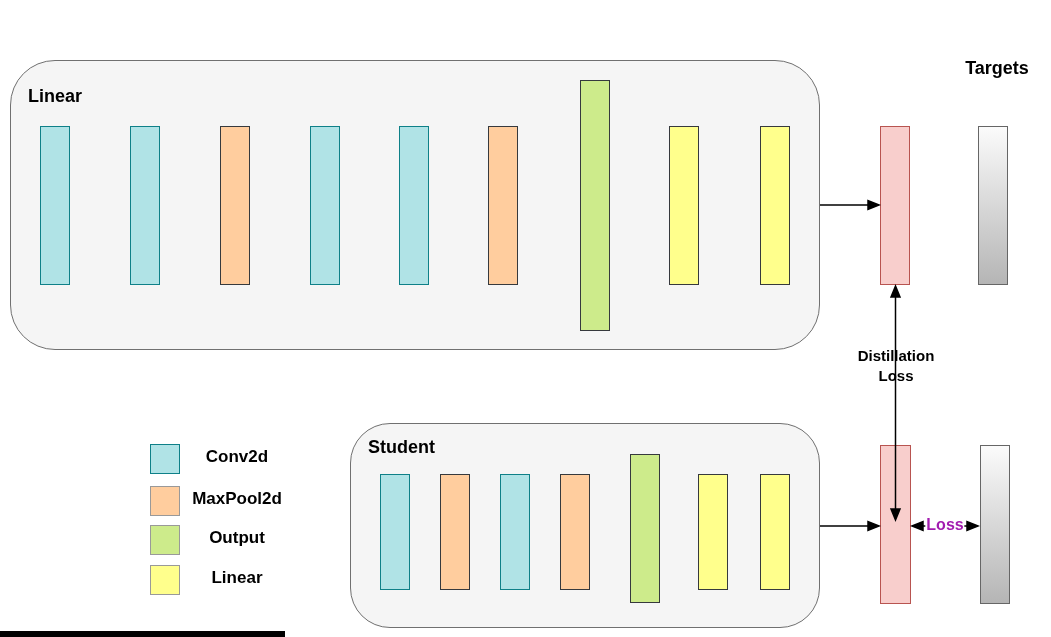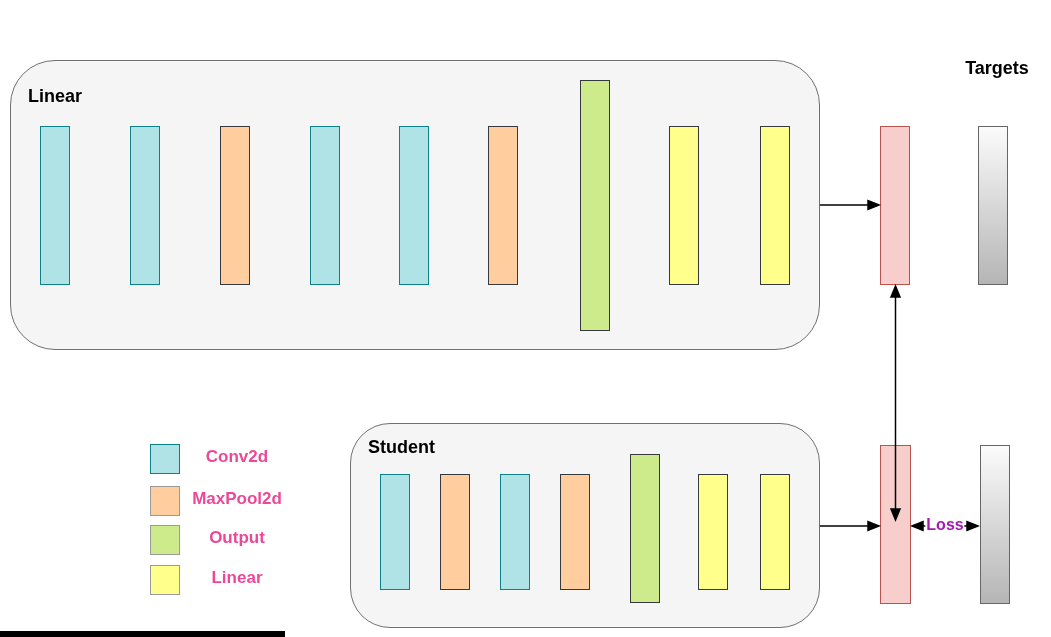--- a/index.html
+++ b/index.html
@@ -59,21 +59,21 @@
   #arrow-layer {
     position: absolute; left: 0; top: 0;
     width: 1051px; height: 637px;
     z-index: 3; pointer-events: none;
   }
   #legend { position: absolute; left: 150px; top: 444px; z-index: 2; }
   .legend-row { position: absolute; left: 0; height: 30px; }
   .legend-swatch { position: absolute; left: 0; top: 0; width: 30px; height: 30px; }
   .legend-label {
     position: absolute; left: 32px; top: 3px; width: 110px;
-    text-align: center; font-size: 17px; font-weight: bold; color: #ec4899;
+    text-align: center; font-size: 17px; font-weight: bold; color: #000000;
     white-space: nowrap;
   }
   #bottom-strip {
     position: absolute; left: 0px; top: 631px;
     width: 285px; height: 6px; background: #000000; z-index: 5;
   }
 </style>
 </head>
 <body>
 
@@ -127,20 +127,21 @@
       <polygon points="895.5,286 891,297 900,297"></polygon>
       <polygon points="895.5,520 891,509 900,509"></polygon>
     </g>
     <g stroke="#000" stroke-width="1.5" fill="#000">
       <line x1="920" y1="526" x2="970" y2="526"></line>
       <polygon points="912,526 923,521.5 923,530.5"></polygon>
       <polygon points="978,526 967,521.5 967,530.5"></polygon>
     </g>
   </svg>
 
+  <div id="distillation-loss-label">Distillation Loss</div>
   <div id="loss-label">Loss</div>
 
   <div id="legend">
       <div class="legend-row" style="top: 0px;">
         <div class="legend-swatch" style="background: rgb(176, 227, 230); border: 1px solid rgb(14, 128, 136);"></div>
         <div class="legend-label">Conv2d</div>
       </div>
       <div class="legend-row" style="top: 42px;">
         <div class="legend-swatch" style="background: rgb(255, 205, 158); border: 1px solid rgb(153, 153, 153);"></div>
         <div class="legend-label">MaxPool2d</div>

